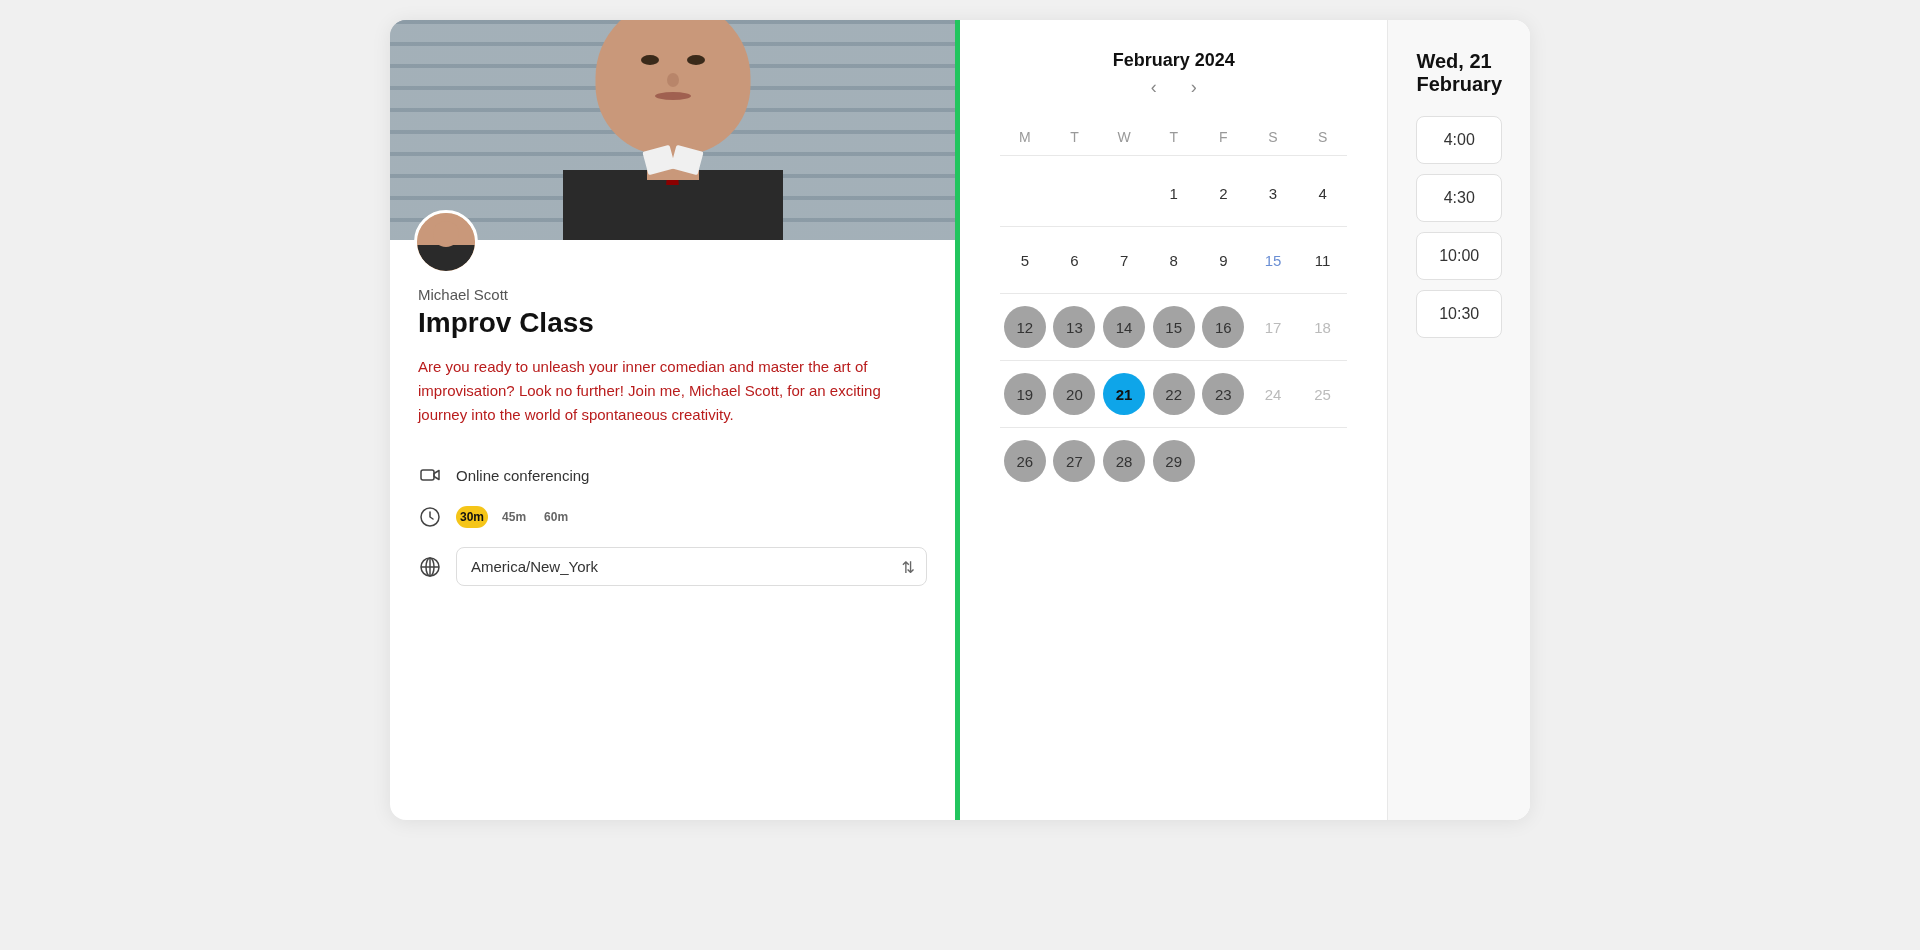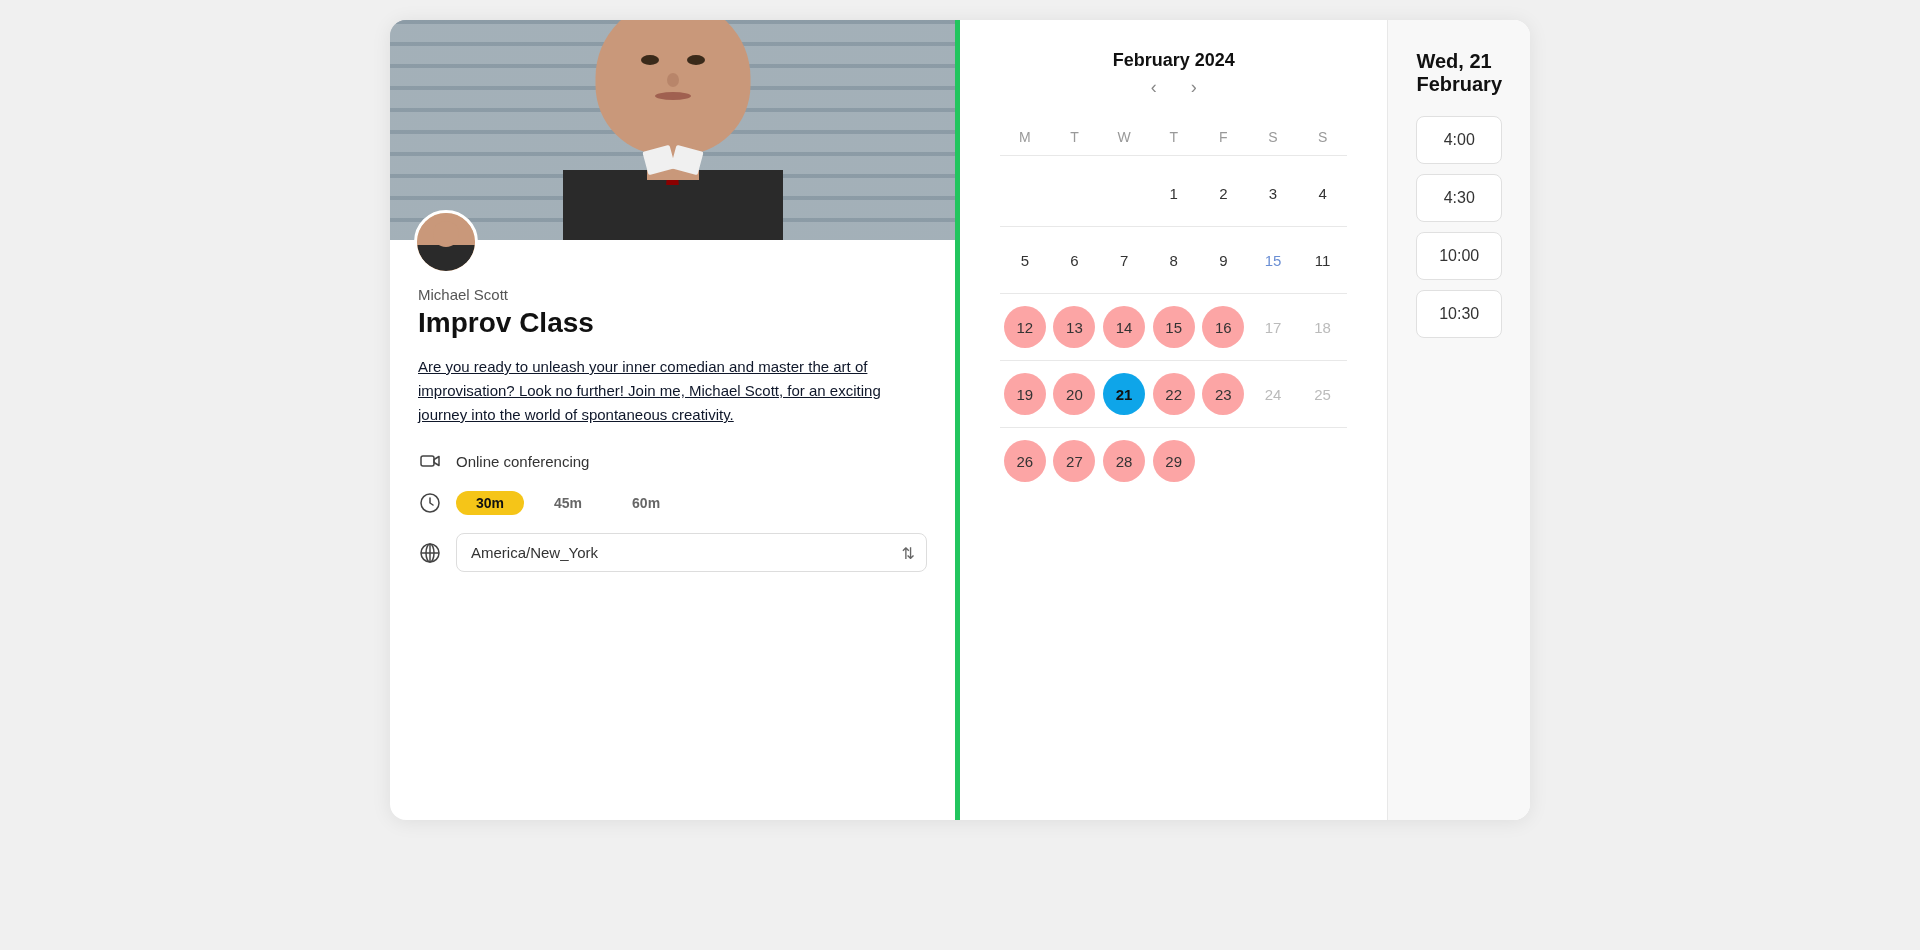--- a/index.html
+++ b/index.html
@@ -82,24 +82,23 @@
       margin-bottom: 4px;
     }
     .event-title {
       font-size: 28px;
       font-weight: 700;
       color: #111;
       margin-bottom: 16px;
     }
     .event-description {
       font-size: 15px;
-      color: #0f172a;
+      color: #b91c1c;
       line-height: 1.6;
-      margin-bottom: 22px;
-      text-decoration: underline;
+      margin-bottom: 36px;
     }
     .info-row {
       display: flex;
       align-items: center;
       gap: 14px;
       margin-bottom: 18px;
     }
     .info-icon {
       width: 24px;
       height: 24px;
@@ -112,23 +111,23 @@
     .info-text {
       font-size: 15px;
       color: #333;
     }
     .duration-options {
       display: flex;
       gap: 10px;
       align-items: center;
     }
     .duration-badge {
-      padding: 4px 20px;
+      padding: 4px 4px;
       border-radius: 20px;
-      font-size: 14px;
+      font-size: 12px;
       font-weight: 600;
       cursor: pointer;
     }
     .duration-badge.active {
       background: #f5c518;
       color: #111;
     }
     .duration-badge.inactive {
       background: transparent;
       color: #666;
@@ -241,21 +240,21 @@
       color: #333;
       cursor: pointer;
       transition: background 0.15s;
     }
     .calendar-day-num.selected {
       background: #0ea5e9;
       color: #111;
       font-weight: 600;
     }
     .calendar-day-num.available {
-      background: #fca5a5;
+      background: #a3a3a3;
       color: #333;
     }
     .calendar-day-num.muted {
       color: #bbb;
       cursor: default;
     }
     .calendar-day-num.blue-text {
       color: #6b8fd4;
     }
     .week-separator {

